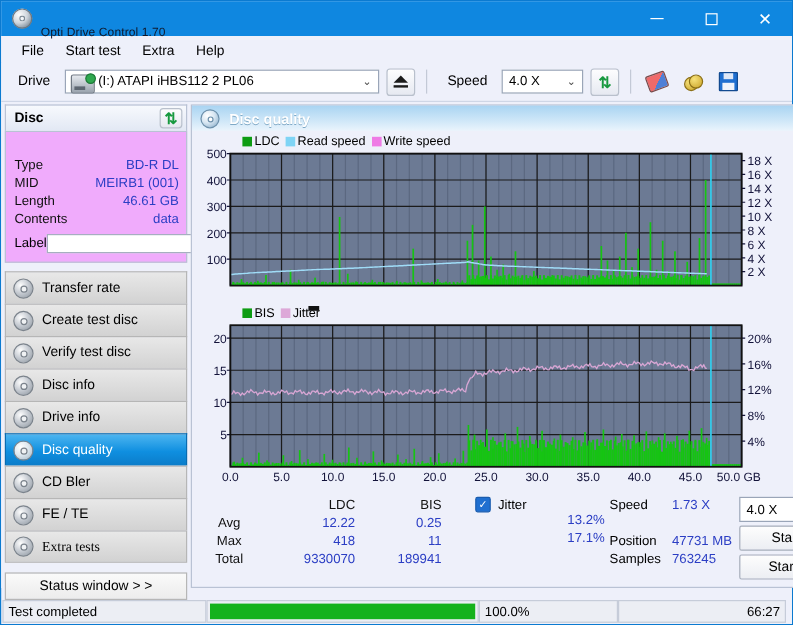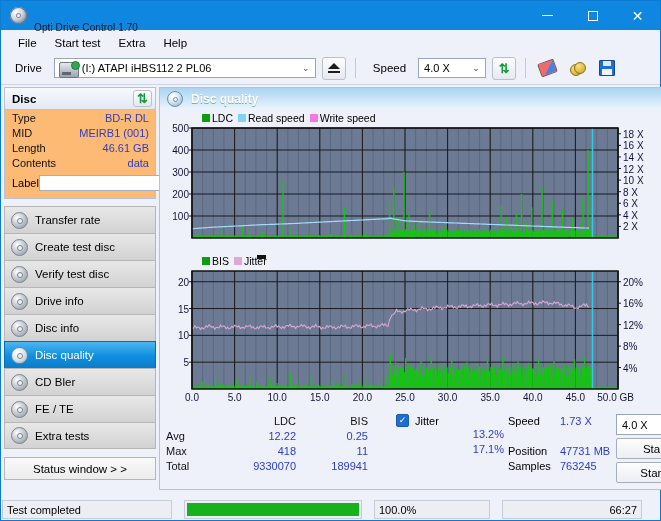--- a/index.html
+++ b/index.html
@@ -87,22 +87,22 @@
     border:1px solid #b9c2d4;border-bottom:none;display:flex;align-items:center;
     box-sizing:border-box;position:relative;
   }
   .disc-head .t{font-weight:bold;font-size:11.5px;padding-left:7px;}
   .disc-head .rbtn{
     position:absolute;right:3px;top:2px;width:19px;height:17px;border:1px solid #b9c0cc;
     background:linear-gradient(#fdfdfe,#e6e9f1);border-radius:3px;display:flex;align-items:center;justify-content:center;
     box-sizing:border-box;
   }
   .disc-body{
-    margin:0 3px;border:1px solid #b9c2d4;background:#fdba74;box-sizing:border-box;
-    padding:0 6px 5px 7px;
+    margin:0 3px;border:1px solid #b9c2d4;background:#f0abfc;box-sizing:border-box;
+    padding:20px 6px 5px 7px;
   }
   .drow{display:flex;align-items:center;height:15px;font-size:11px;}
   .drow .k{flex:none;color:#111;}
   .drow .v{flex:1;text-align:right;color:#2b3ec4;}
   .label-row{display:flex;align-items:center;height:21px;margin-top:2px;}
   .label-row .k{width:38px;font-size:11px;text-align:right;}
   .label-in{
     flex:1;height:16px;background:#fff;border:1px solid #a6aec0;box-sizing:border-box;margin-right:4px;
   }
   .cd-btn{
@@ -114,21 +114,21 @@
     border:1px solid #8a7a20;position:relative;}
   .cd-disc:after{content:"";position:absolute;left:4px;top:4px;width:4px;height:4px;border-radius:50%;background:#f4f0d8;border:1px solid #8a7a20;}
   
   .nav{margin:7px 3px 0 3px;}
   .nav-item{
     height:27px;display:flex;align-items:center;
     background:linear-gradient(#e8e8e8,#d2d2d2);
     border:1px solid #b6b6b6;border-bottom:none;box-sizing:border-box;
     padding-left:6px;font-size:11.5px;color:#000;
   }
-  .nav-item:last-child{border-bottom:1px solid #b6b6b6;}
+  .nav-item:last-child{border-bottom:1px solid #b6b6b6;font-family:Liberation Serif, serif;}
   .nav-item.active{
     background:linear-gradient(#4db5f0,#0f8fe0 55%,#0b7cc9);
     color:#fff;border-color:#0a6cb0;
   }
   .nav-ic{
     width:15px;height:15px;margin-right:7px;border-radius:50%;flex:none;
     background:radial-gradient(circle at 35% 32%,#fefefe 0%,#c7ccd3 45%,#8b949d 100%);
     border:1px solid #7b838c;position:relative;
   }
   .nav-ic:after{content:"";position:absolute;left:5px;top:5px;width:4px;height:4px;border-radius:50%;background:#f0f2f4;border:1px solid #7b838c;}
@@ -162,21 +162,21 @@
   .mark-handle{position:absolute;width:9px;height:4px;background:#111;}
   
   .chart-wrap{position:relative;}
   .chart-svg{display:block;}
   
   .stats{
     display:flex;padding:6px 4px 0 6px;font-size:11px;flex:1;
   }
   .stats-left{width:230px;}
   .st-row{display:flex;height:15px;align-items:center;}
-  .st-row .lab{width:50px;color:#111;}
+  .st-row .lab{width:50px;color:#111;text-align:center;}
   .st-row .c1{width:80px;text-align:right;color:#2b3ec4;}
   .st-row .c2{width:72px;text-align:right;color:#2b3ec4;}
   .st-head .c1,.st-head .c2{color:#111;}
   .st-head .lab{color:#111;}
   .stats-mid{width:112px;padding-top:0;}
   .jit-head{display:flex;align-items:center;height:15px;gap:6px;}
   .chk{
     width:13px;height:13px;background:#1f6fd0;border:1px solid #1a5cae;border-radius:2px;
     display:flex;align-items:center;justify-content:center;color:#fff;font-size:9px;line-height:1;box-sizing:border-box;
   }
@@ -186,22 +186,22 @@
   .sr-row{display:flex;height:15px;align-items:center;}
   .sr-row .k{width:52px;}
   .sr-row .v{color:#2b3ec4;}
   .sr-ctrl{width:96px;display:flex;flex-direction:column;gap:3px;padding-top:1px;}
   .btn{
     height:21px;border:1px solid #a7aebb;background:linear-gradient(#fdfdfd,#eceef3);
     display:flex;align-items:center;justify-content:center;font-size:11.5px;box-sizing:border-box;border-radius:2px;
   }
   
   .statusbar{
-    position:absolute;left:1px;right:18px;bottom:1px;height:19px;display:flex;align-items:stretch;
-    background:#eef0fa;font-size:11px;gap:12px;
+    position:absolute;left:1px;right:5px;bottom:1px;height:19px;display:flex;align-items:stretch;
+    background:#eef0fa;font-size:11px;
   }
   .sb-cell{
     border:1px solid #c6ccd9;background:#eceef4;display:flex;align-items:center;padding:0 4px;box-sizing:border-box;
   }
   .sb-text{width:170px;}
   .sb-prog{flex:1;padding:2px;position:relative;}
   .sb-prog .fill{background:#15b21c;height:100%;}
   .sb-pct{width:116px;}
   .sb-time{width:140px;justify-content:flex-end;}
 </style>
@@ -314,25 +314,25 @@
         <div class="nav-item">
           <span class="nav-ic"></span>
           <span>Create test disc</span>
         </div>
         <div class="nav-item">
           <span class="nav-ic"></span>
           <span>Verify test disc</span>
         </div>
         <div class="nav-item">
           <span class="nav-ic"></span>
-          <span>Drive info</span>
+          <span>Disc info</span>
         </div>
         <div class="nav-item">
           <span class="nav-ic"></span>
-          <span>Disc info</span>
+          <span>Drive info</span>
         </div>
         <div class="nav-item active">
           <span class="nav-ic"></span>
           <span>Disc quality</span>
         </div>
         <div class="nav-item">
           <span class="nav-ic"></span>
           <span>CD Bler</span>
         </div>
         <div class="nav-item">

